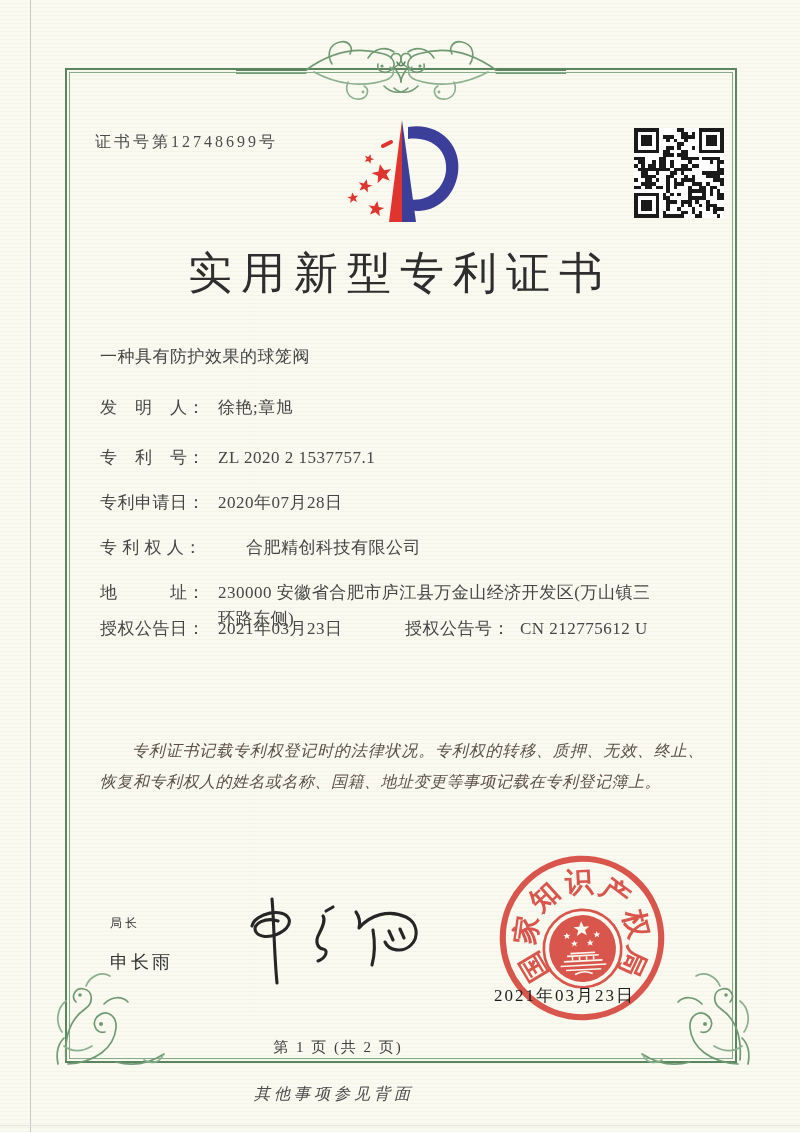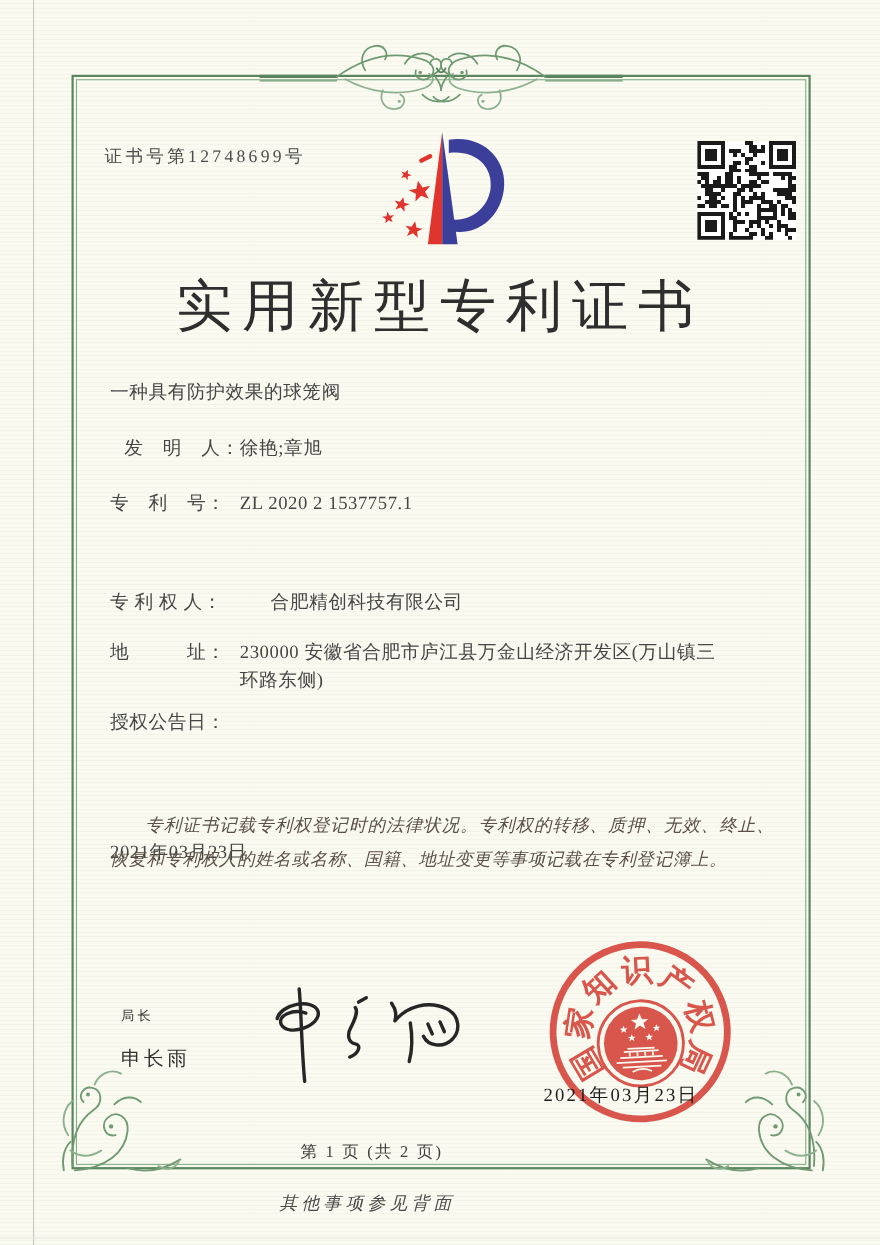--- a/index.html
+++ b/index.html
@@ -24,27 +24,27 @@
   .orn{ position:absolute; pointer-events:none; }
   .orn-top{ left:236px; top:36px; }
   .orn-bl{ left:52px; top:968px; }
   .orn-br{ left:636px; top:968px; }
 
   .cert-no{ position:absolute; left:95px; top:132px; font-size:16px; letter-spacing:3px; color:#4c4c4c; }
   .logo{ position:absolute; left:338px; top:110px; }
   .qr{ position:absolute; left:634px; top:128px; }
 
   .title{ position:absolute; left:0; top:244px; width:800px; text-align:center;
-          font-size:51px; font-weight:500; letter-spacing:9px; color:#2e2e2e; }
+          font-size:44px; font-weight:500; letter-spacing:9px; color:#2e2e2e; }
 
   .field{ position:absolute; left:100px; display:flex; font-size:17px; color:#454545; line-height:26px; }
   .field .lbl{ width:118px; flex:0 0 118px; letter-spacing:.5px; }
   .field .val{ white-space:pre-line; letter-spacing:.5px; }
-  .f0{ top:344px; } .f1{ top:395px;text-align:right; } .f2{ top:445px; } .f3{ top:490px; }
-  .f4{ top:535px;gap:28px; } .f5{ top:580px; } .f6{ top:644px;flex-direction:column; }
+  .f0{ top:344px; } .f1{ top:395px; } .f2{ top:445px; } .f3{ top:490px; }
+  .f4{ top:535px;gap:28px; } .f5{ top:580px; } .f6{ top:616px; }
   .field-right{ left:405px; }
   .field-right .lbl{ width:115px; flex:0 0 115px; }
 
   .body{ position:absolute; left:100px; width:604px; font-size:16px; line-height:31px;
          color:#5b5046; text-align:justify; text-indent:2em; font-style:italic; letter-spacing:.5px; }
   .p1{ top:666px; } .p2{ top:735px; }
 
   .sig-title{ position:absolute; left:110px; top:915px; font-size:12px; letter-spacing:3px; color:#333; }
   .sig-name { position:absolute; left:110px; top:950px; font-size:18px; letter-spacing:3px; color:#333; }
   .signature{ position:absolute; left:222px; top:886px; }
@@ -368,32 +368,40 @@
     <span class="val">一种具有防护效果的球笼阀</span>
   </div>
   <div class="field f1">
     <span class="lbl">发　明　人：</span>
     <span class="val">徐艳;章旭</span>
   </div>
   <div class="field f2">
     <span class="lbl">专　利　号：</span>
     <span class="val">ZL 2020 2 1537757.1</span>
   </div>
+  <div class="field f3">
+    <span class="lbl">专利申请日：</span>
+    <span class="val">2020年07月28日</span>
+  </div>
   <div class="field f4">
     <span class="lbl">专 利 权 人：</span>
     <span class="val">合肥精创科技有限公司</span>
   </div>
   <div class="field f5">
     <span class="lbl">地　　　址：</span>
     <span class="val">230000 安徽省合肥市庐江县万金山经济开发区(万山镇三
 环路东侧)</span>
   </div>
   <div class="field f6">
     <span class="lbl">授权公告日：</span>
     <span class="val">2021年03月23日</span>
+  </div>
+  <div class="field f6 field-right">
+    <span class="lbl">授权公告号：</span>
+    <span class="val">CN 212775612 U</span>
   </div>
 
   <p class="body p2">专利证书记载专利权登记时的法律状况。专利权的转移、质押、无效、终止、恢复和专利权人的姓名或名称、国籍、地址变更等事项记载在专利登记簿上。</p>
 
   <div class="sig-title">局长</div>
   <div class="sig-name">申长雨</div>
 
   <svg class="signature" width="210" height="102" viewBox="0 0 210 102">
     <g stroke="#262626" stroke-width="3.1" fill="none" stroke-linecap="round" stroke-linejoin="round">
       <path d="M30,40 C33,27 62,21 67,33 C71,46 41,57 34,46 C29,37 45,31 56,35"></path>

